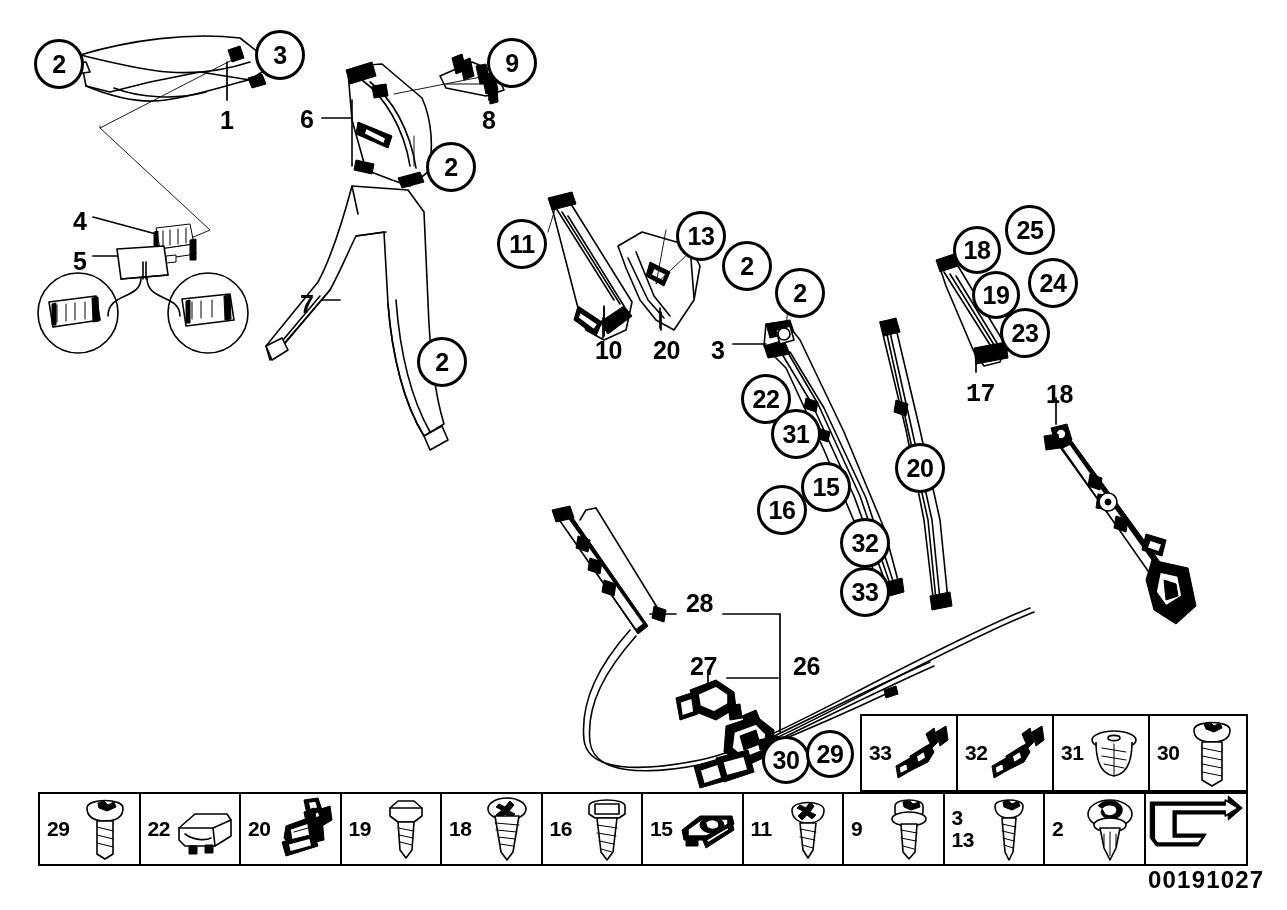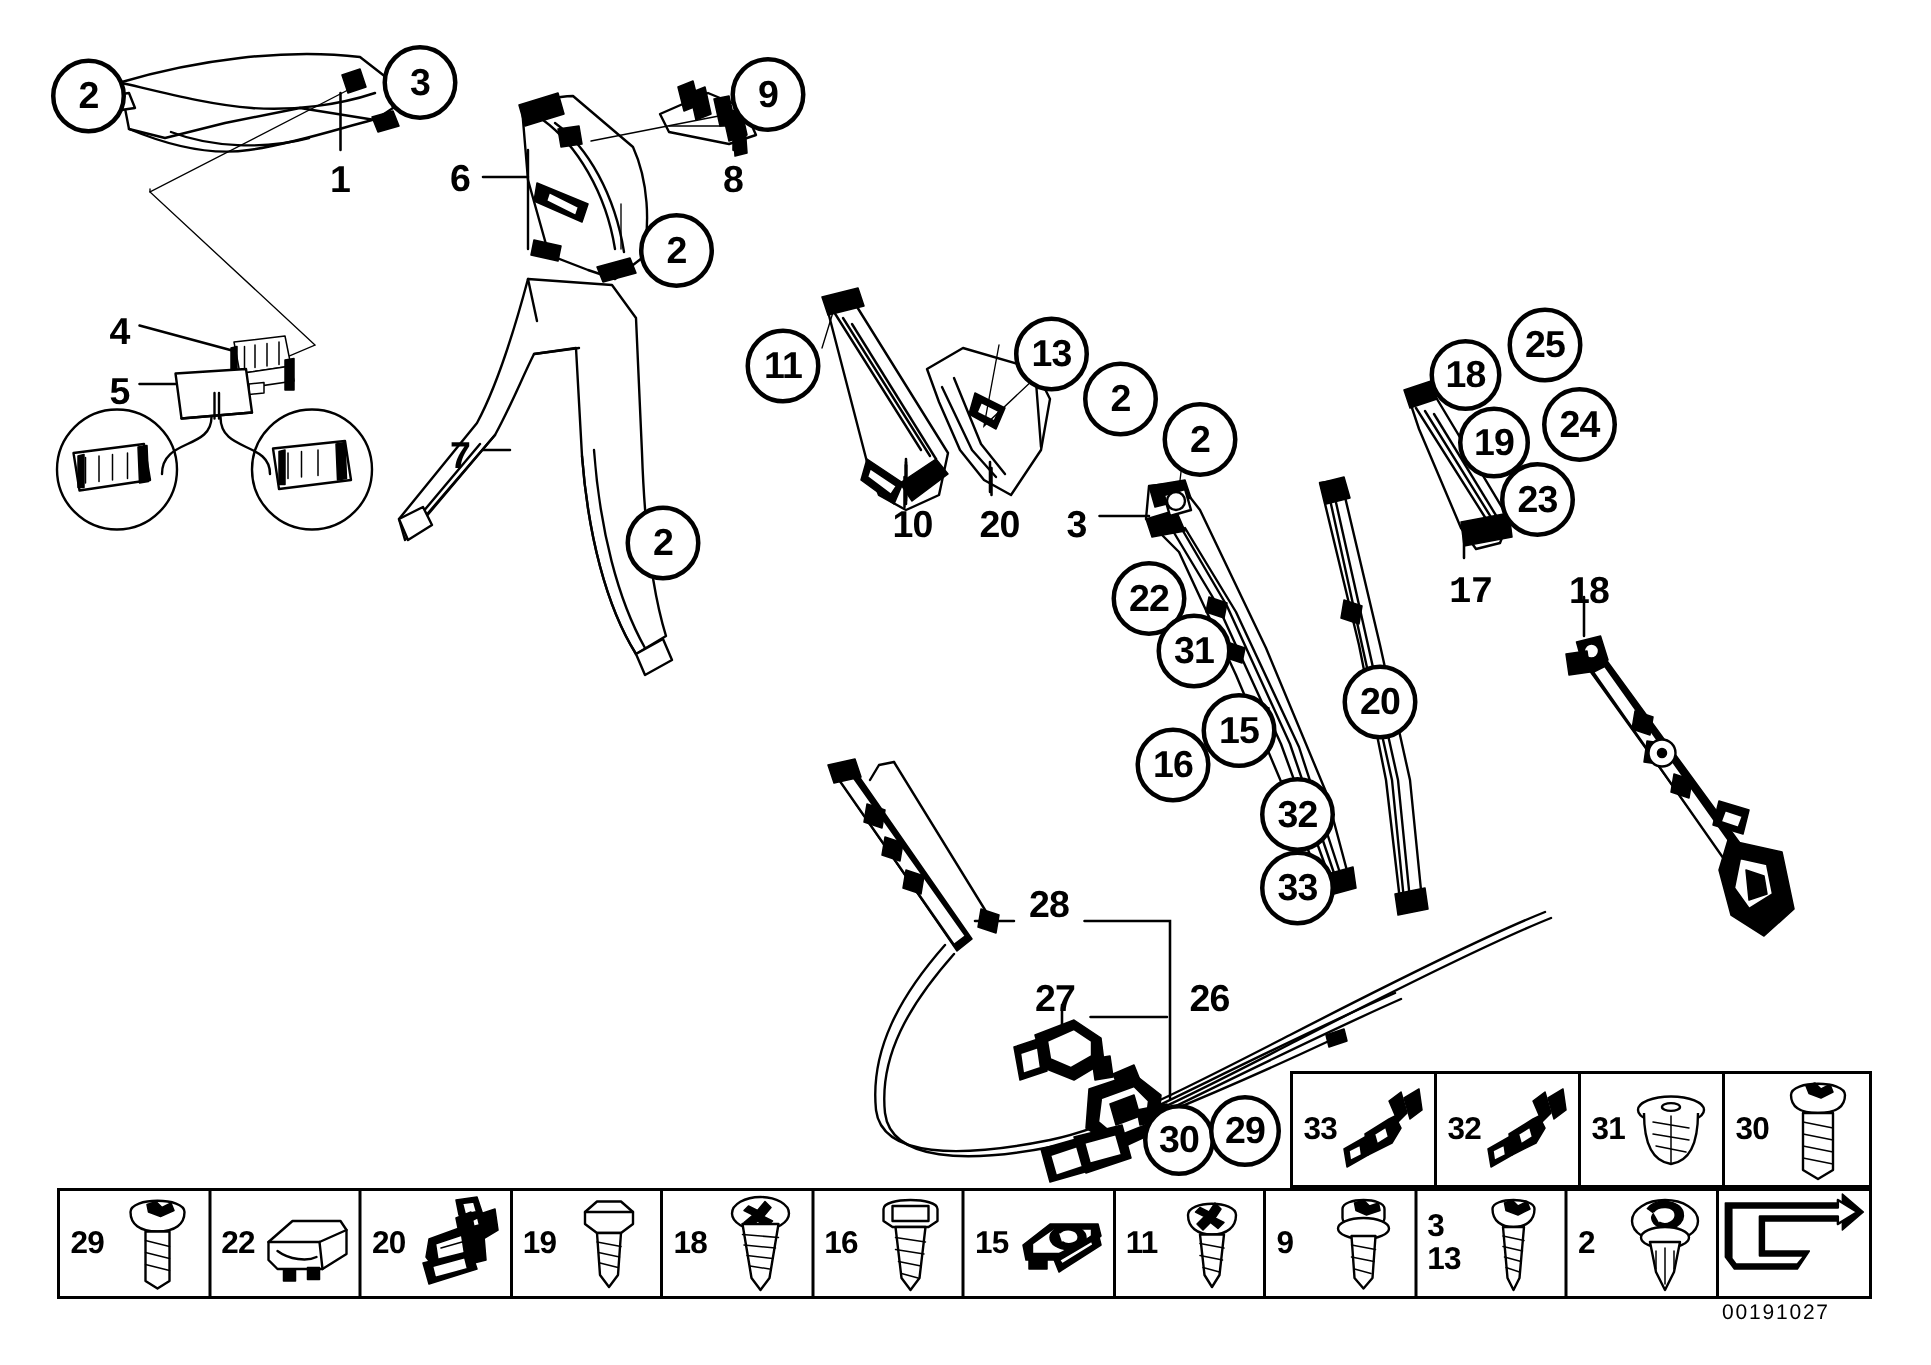--- a/index.html
+++ b/index.html
@@ -100,22 +100,22 @@
     right: 2px;
     top: 0;
     bottom: 0;
     width: 64px;
   }
   .lart svg { width: 100%; height: 100%; display: block; }
   #diagram-number {
     position: absolute;
     left: 1148px;
     top: 866px;
-    font-size: 14px;
-    font-weight: normal;
+    font-size: 24px;
+    font-weight: bold;
     letter-spacing: 1.2px;
     font-family: "Liberation Sans", sans-serif;
   }
   svg .ln { fill: none; stroke: #000; stroke-width: 1.6; stroke-linejoin: round; stroke-linecap: round; }
   svg .lnT { fill: none; stroke: #000; stroke-width: 1; stroke-linejoin: round; stroke-linecap: round; }
   svg .fillw { fill: #fff; stroke: #000; stroke-width: 1.6; stroke-linejoin: round; }
   svg .fillwT { fill: #fff; stroke: #000; stroke-width: 1; stroke-linejoin: round; }
   svg .fillb { fill: #000; stroke: #000; stroke-width: 1; stroke-linejoin: round; }
   svg .leader { fill: none; stroke: #000; stroke-width: 1.7; stroke-linecap: round; }
   svg .hair { fill: none; stroke: #000; stroke-width: 0.9; stroke-linecap: round; }

